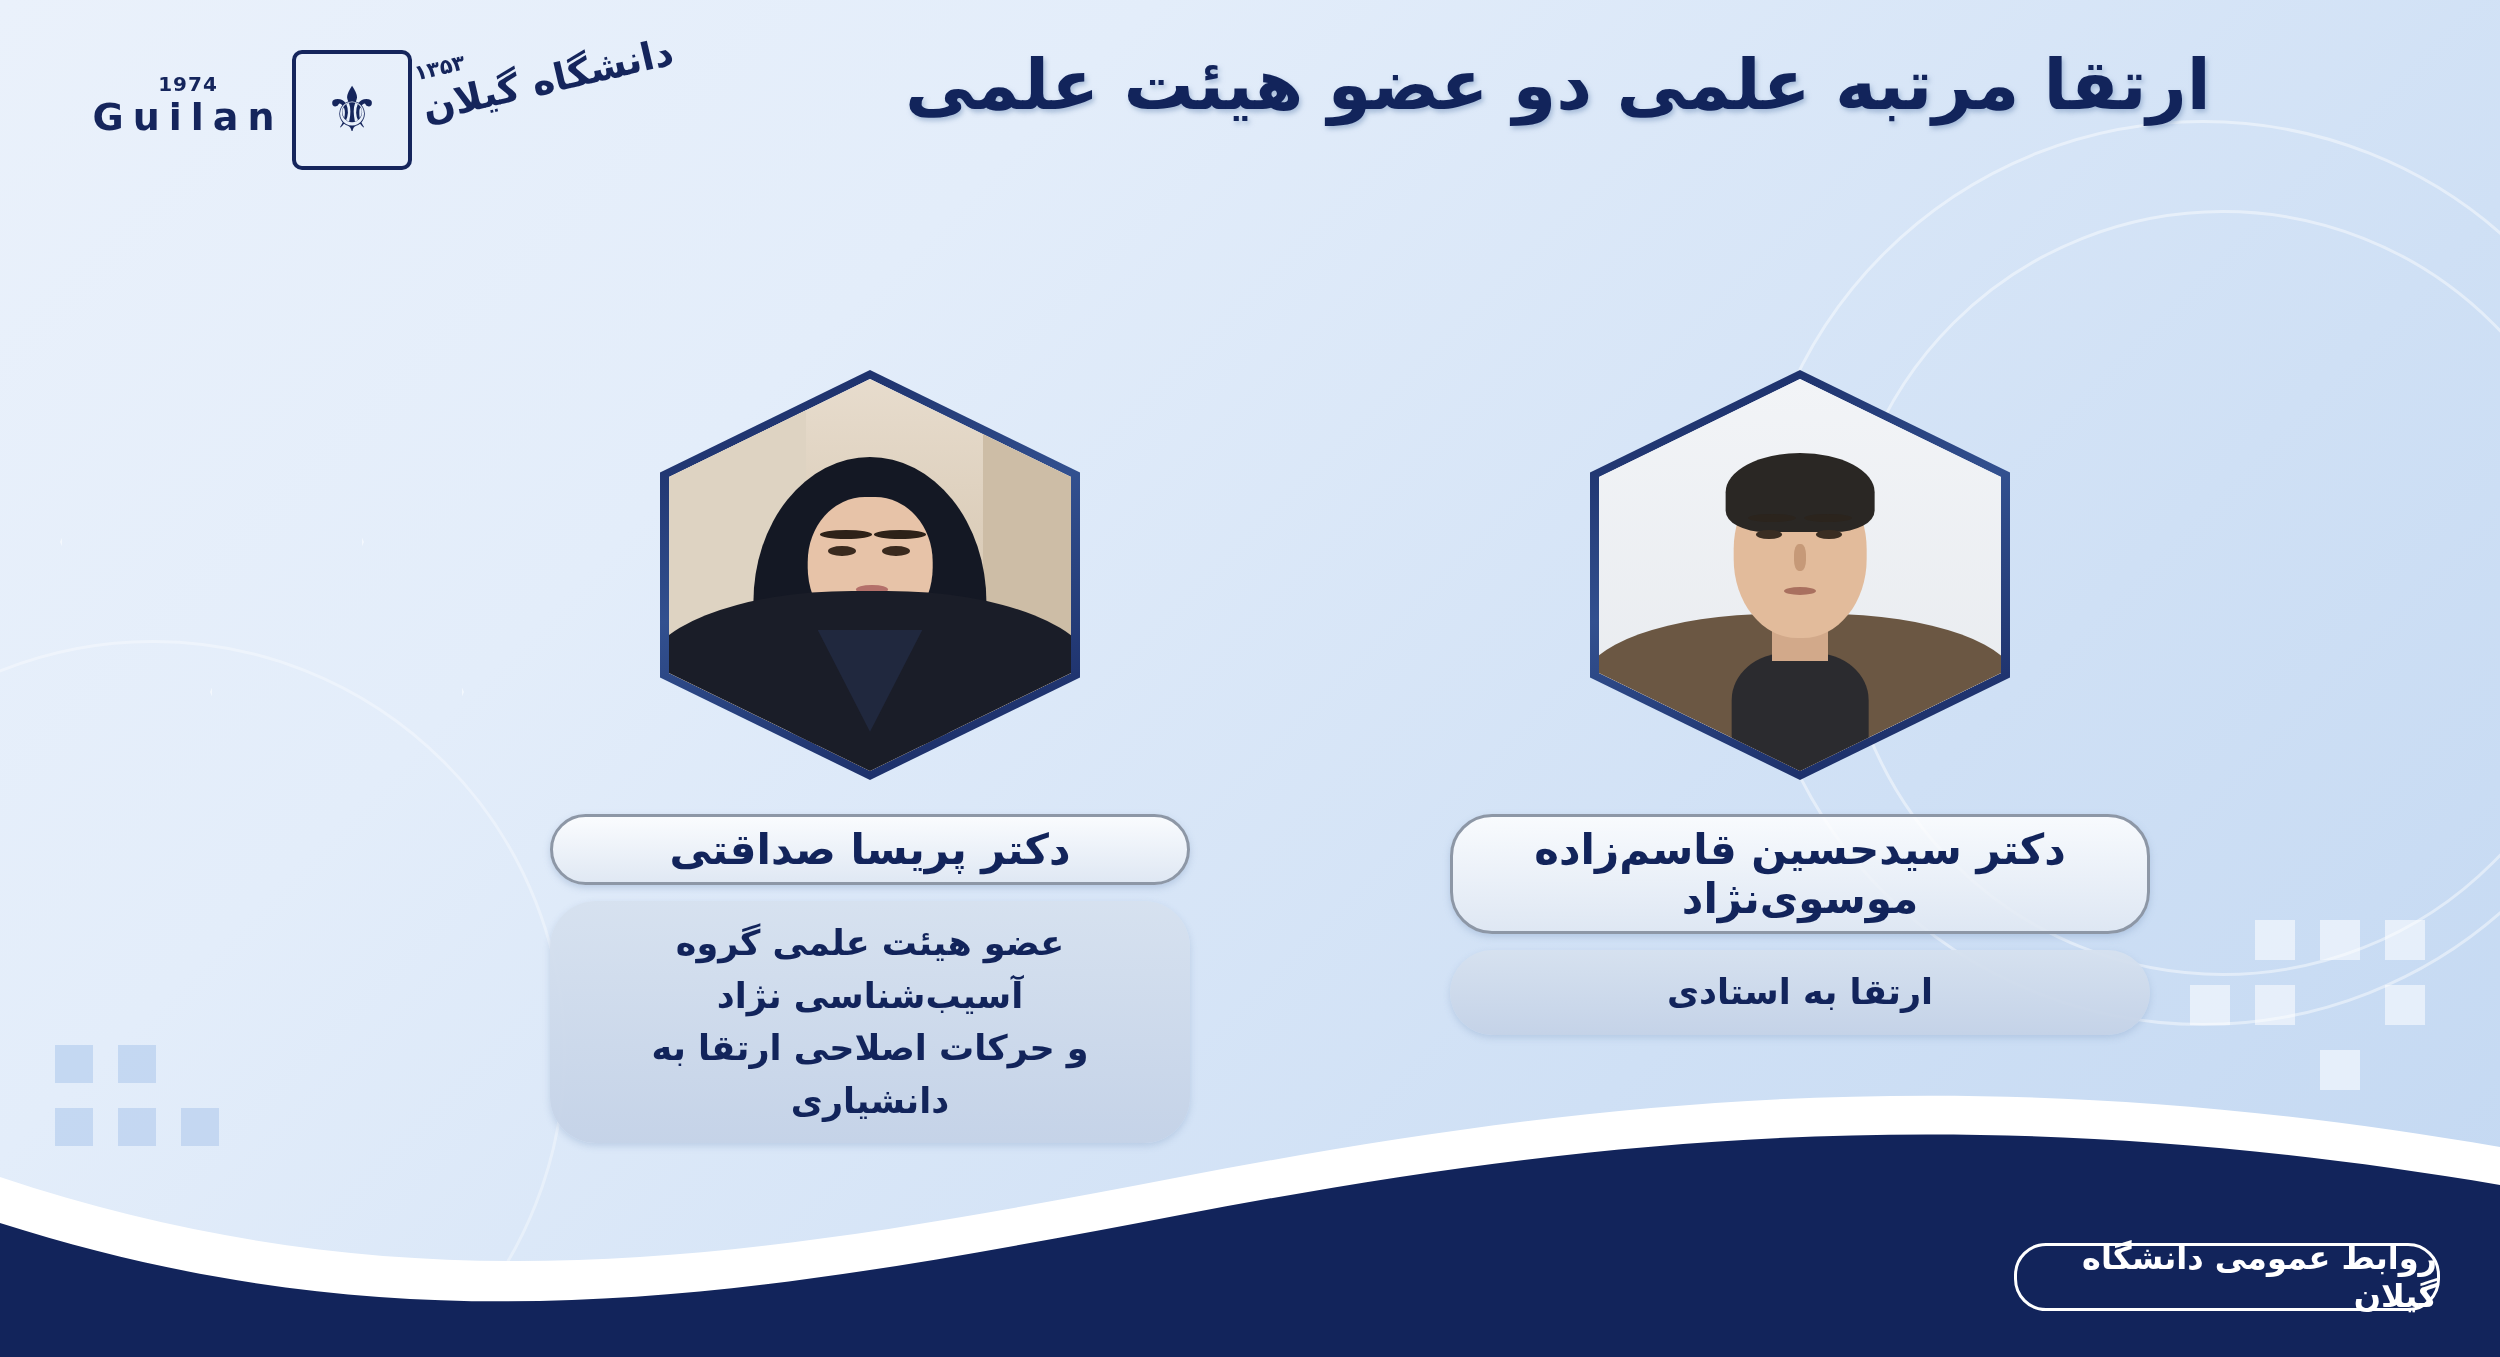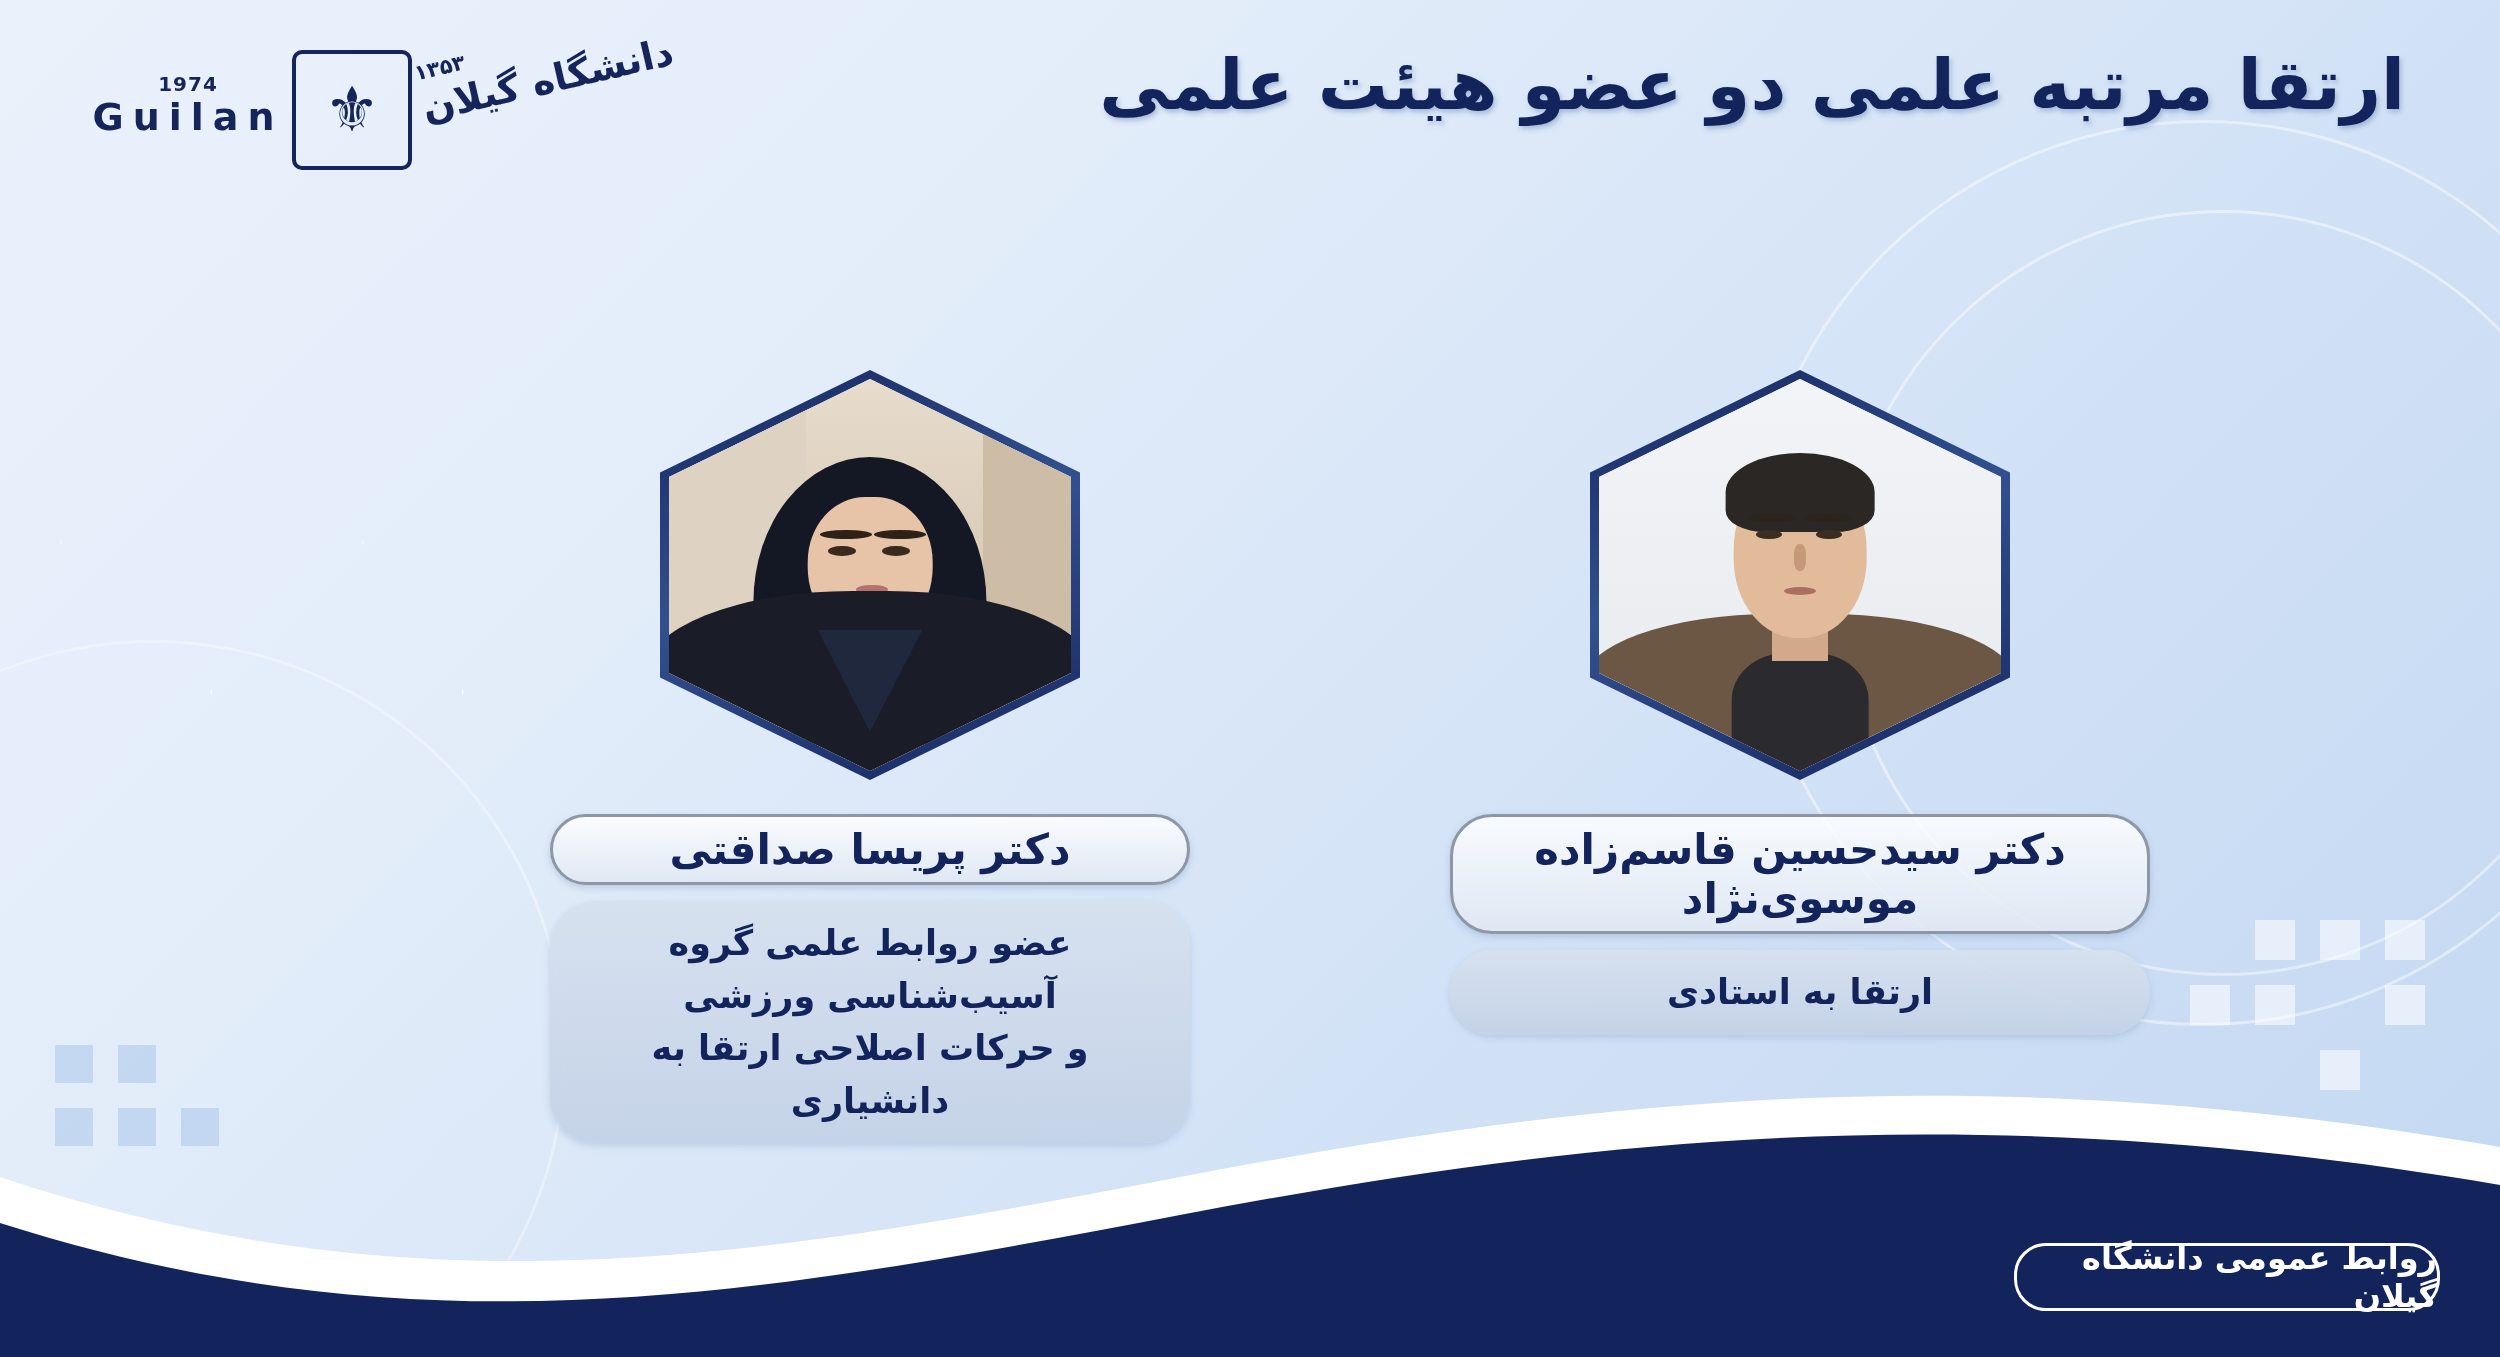--- a/index.html
+++ b/index.html
@@ -126,21 +126,21 @@
     font-size: 21px;
     font-weight: bold;
     margin-bottom: 2px;
   }
 
   .title {
     position: absolute;
     top: 38px;
     right: 95px;
     width: 1500px;
-    text-align: right;
+    text-align: left;
     color: #12245b;
     font-size: 70px;
     font-weight: bold;
     line-height: 1.35;
     text-shadow: 2px 3px 5px rgba(120,150,190,0.55);
   }
 
   
   .card {
     position: absolute;
@@ -401,21 +401,21 @@
           <div class="pA-eye pA-eyeR"></div>
           <div class="pA-lip"></div>
           <div class="pA-neck"></div>
           <div class="pA-body"></div>
           <div class="pA-collar"></div>
         </div>
       </div>
     </div>
     <div class="name-pill">دکتر پریسا صداقتی</div>
     <div class="role-pill">
-      <span class="ln">عضو روابط علمی گروه آسیب‌شناسی ورزشی</span>
+      <span class="ln">عضو هیئت علمی گروه آسیب‌شناسی نژاد</span>
       <span class="ln">و حرکات اصلاحی  ارتقا به دانشیاری</span>
     </div>
   </div>
 
   <div class="wave">
     <svg viewBox="0 0 2500 330" preserveAspectRatio="none">
       <path d="M0,150 C420,290 760,230 1180,150 C1600,70 1980,30 2500,120 L2500,330 L0,330 Z" fill="#ffffff"></path>
       <path d="M0,196 C420,330 760,268 1180,188 C1600,108 1980,70 2500,158 L2500,330 L0,330 Z" fill="#12245b"></path>
     </svg>
   </div>

